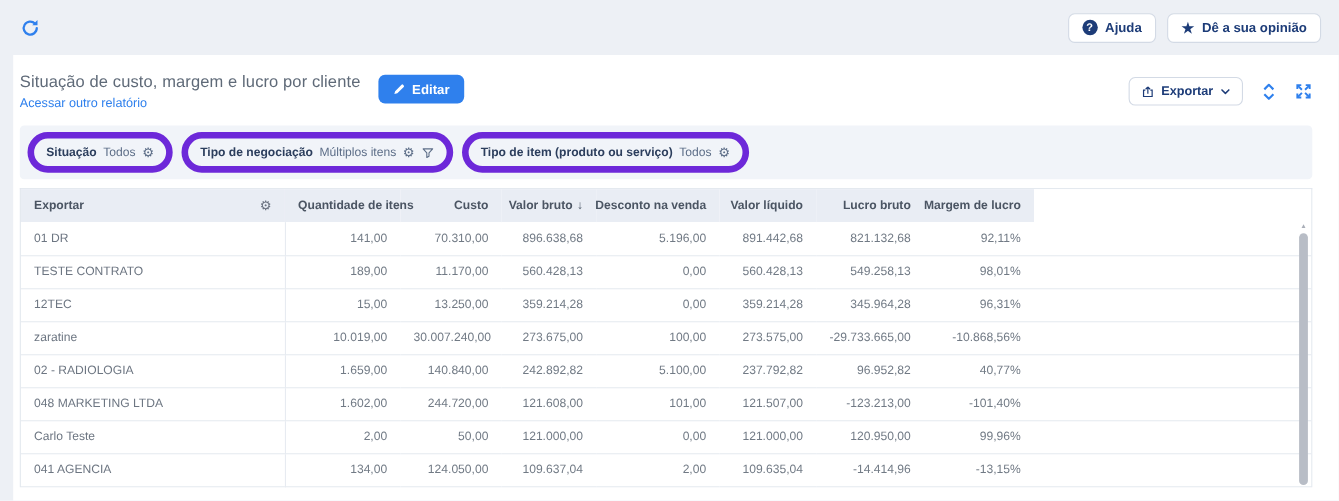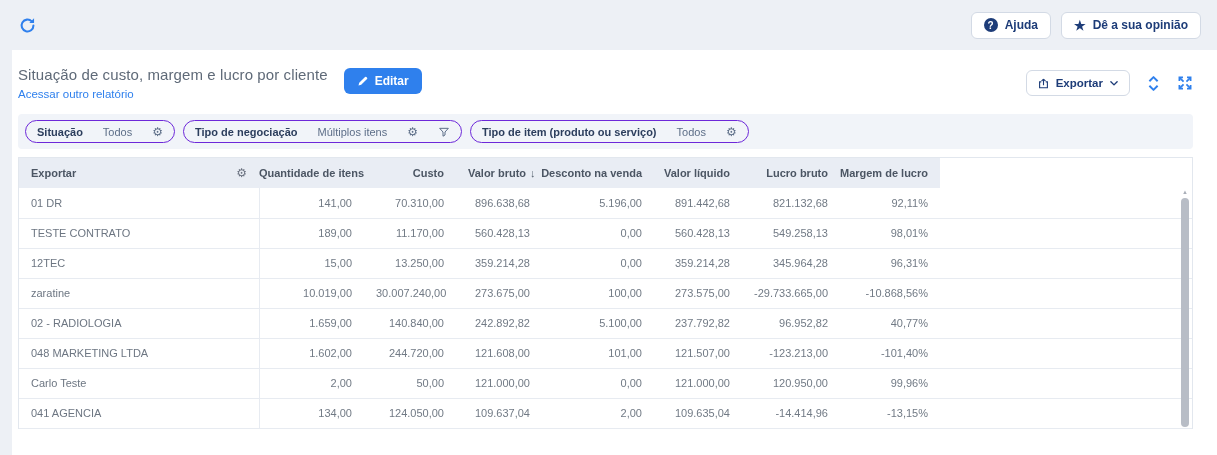--- a/index.html
+++ b/index.html
@@ -33,22 +33,22 @@
   .title-block a { display:inline-block; margin-top:5px; font-size:11.5px; color:#2f80ed; text-decoration:none; cursor:pointer; }
   .edit-btn { margin-left:16px; margin-top:2px; height:26px; padding:0 13px; display:flex; align-items:center; gap:6px;
     background:#2f80ed; color:#fff; border:none; border-radius:6px; font-size:12px; font-weight:700; cursor:pointer; }
   .title-actions { margin-left:auto; display:flex; align-items:center; gap:16px; margin-top:4px; }
   .export-btn { height:26px; padding:0 10px; display:flex; align-items:center; gap:6px;
     background:#fff; border:1px solid #d3dae5; border-radius:6px;
     font-size:11.5px; font-weight:700; color:#1d3c78; cursor:pointer; }
 
   
   .filter-bar { margin-top:12px; background:#f1f4f9; border-radius:4px; padding:6px 7px; display:flex; gap:8px; }
-  .filter-pill { display:flex; align-items:center; gap:20px; height:23px; padding:0 11px;
-    background:transparent; border:1px solid #6d28d9; border-radius:999px; cursor:pointer; font-size:11px; }
+  .filter-pill { display:flex; align-items:center; gap:6px; height:37px; padding:0 11px;
+    background:transparent; border:6px solid #6d28d9; border-radius:999px; cursor:pointer; font-size:11px; }
   .filter-pill .f-label { font-weight:700; color:#2c3e5d; }
   .filter-pill .f-value { color:#5d6e88; }
   .filter-pill .gear { color:#5d6e88; font-size:12px; line-height:1; }
 
   
   .table-wrap { position:relative; margin-top:8px; border:1px solid #e2e7ee; border-bottom:none; }
   table { width:100%; border-collapse:collapse; table-layout:fixed; }
   thead th { height:30px; background:#e9edf4; font-size:11px; font-weight:700; color:#4b5563;
     text-align:left; padding:0 12px; white-space:nowrap; cursor:pointer; }
   thead th.num { text-align:right; }
@@ -158,31 +158,31 @@
     <table>
       <thead>
           <tr id="head-row">
             <th style="width: 240px;">
               <span class="th-inner">
                 <span>Exportar</span>
                 <span class="th-gear">⚙</span>
               </span>
             </th>
             <th class="num" style="width: 105px;">
-              <span class="th-inner" style="justify-content: center;">
+              <span class="th-inner" style="justify-content: flex-start;">
                 <span>Quantidade de itens</span>
               </span>
             </th>
             <th class="num" style="width: 92px;">
               <span class="th-inner" style="justify-content: flex-end;">
                 <span>Custo</span>
               </span>
             </th>
             <th class="num" style="width: 86px;">
-              <span class="th-inner" style="">
+              <span class="th-inner" style="justify-content: flex-end;">
                 <span>Valor bruto</span>
                 <span class="sort-arrow">↓</span>
               </span>
             </th>
             <th class="num" style="width: 112px;">
               <span class="th-inner" style="justify-content: flex-end;">
                 <span>Desconto na venda</span>
               </span>
             </th>
             <th class="num" style="width: 88px;">

